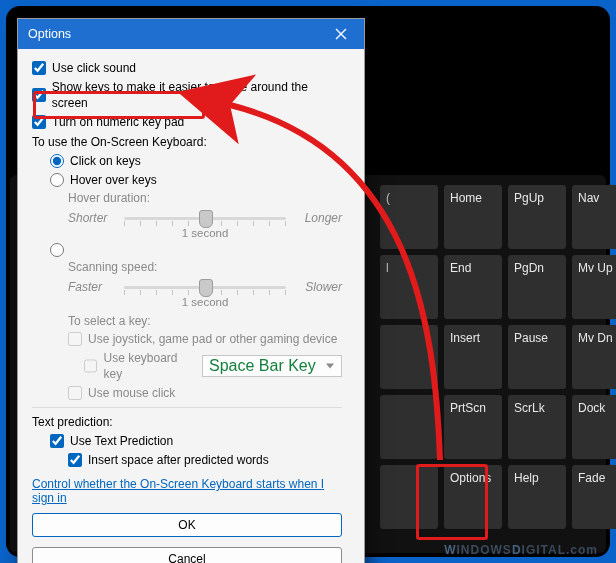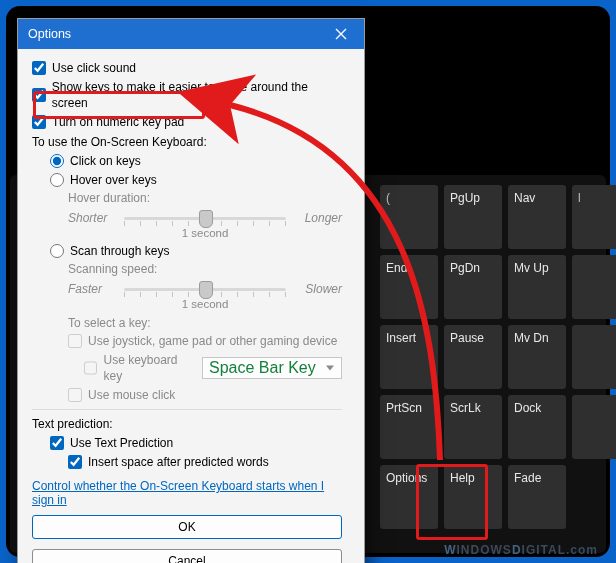--- a/index.html
+++ b/index.html
@@ -238,20 +238,21 @@
   }
 </style>
 </head>
 <body>
 
 <div class="desktop-bg"></div>
 
 <div class="osk">
   <div class="key-grid">
     <div class="key frag">(</div>
+    <div class="key">Home</div>
     <div class="key">PgUp</div>
     <div class="key">Nav</div>
 
     <div class="key frag">l</div>
     <div class="key">End</div>
     <div class="key">PgDn</div>
     <div class="key">Mv Up</div>
 
     <div class="key frag"></div>
     <div class="key">Insert</div>
@@ -334,21 +335,20 @@
             </div>
           <div class="thumb"></div>
         </div>
         <span class="lab r">Longer</span>
       </div>
       <div class="slider-caption">1 second</div>
     </div>
 
     <label class="row sub">
       <input type="radio" name="mode" style="">
-      <span>Scan through keys</span>
     </label>
 
     <div class="slider-block">
       <div>Scanning speed:</div>
       <div class="slider-row">
         <span class="lab">Faster</span>
         <div class="slider">
           <div class="track"></div>
           <div class="ticks">
               <i></i>

